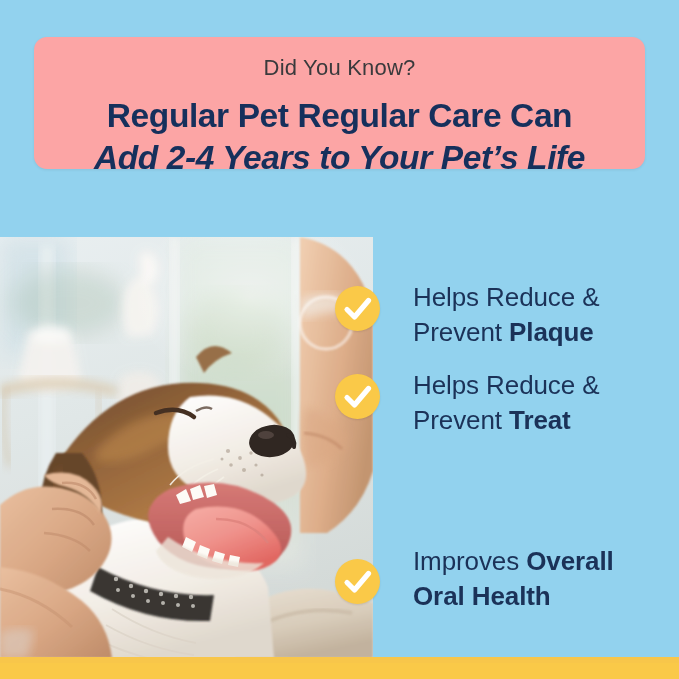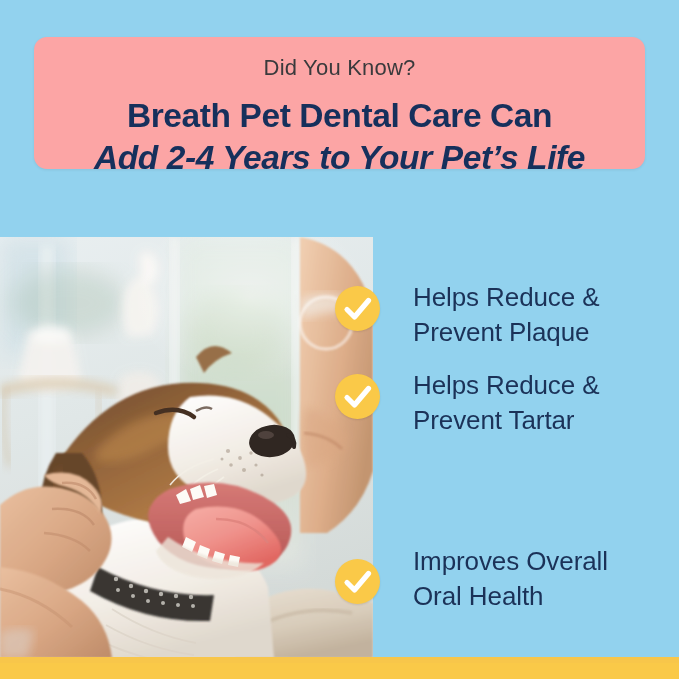--- a/index.html
+++ b/index.html
@@ -119,21 +119,21 @@
   .check-text {
     margin-left: 33px;
     font-size: 26px;
     line-height: 1.33;
     color: #1b3258;
     font-weight: 400;
     letter-spacing: -0.1px;
     padding-top: 7px;
     max-width: 250px;
   }
-  .check-text b { font-weight: 400; }
+  .check-text b { font-weight: 700; }
   .check-text .ln { display: block; white-space: nowrap; }
 
   
   .bar-top {
     position: absolute;
     left: 0;
     top: 657px;
     width: 679px;
     height: 6px;
     background: #f8c64a;
@@ -148,21 +148,21 @@
   }
 </style>
 </head>
 <body>
 
 <div id="stage">
 
   <div class="header-card">
     <div class="eyebrow">Did You Know?</div>
     <div class="headline">
-      <span class="l1">Breath Pet Dental Care Can</span>
+      <span class="l1">Regular Pet Regular Care Can</span>
       <span class="l2">Add 2-4 Years to Your Pet’s Life</span>
     </div>
   </div>
 
   <div class="photo">
     <svg viewBox="0 0 373 421" xmlns="http://www.w3.org/2000/svg" aria-hidden="true">
       <defs>
         <linearGradient id="bgWin" x1="0" y1="0" x2="0.3" y2="1">
           <stop offset="0%" stop-color="#e8eef0"></stop>
           <stop offset="45%" stop-color="#dfe6e6"></stop>
@@ -370,21 +370,21 @@
     </div>
 
     <div class="check-item i1">
       <div class="check-badge">
         <svg viewBox="0 0 45 45" xmlns="http://www.w3.org/2000/svg" aria-hidden="true">
           <path d="M12 23.5 L19.5 31 L33.5 14.5" fill="none" stroke="#ffffff" stroke-width="5.2" stroke-linecap="round" stroke-linejoin="round"></path>
         </svg>
       </div>
       <div class="check-text">
         <span class="ln">Helps Reduce &amp;</span>
-        <span class="ln"><span>Prevent </span><b>Tartar</b></span>
+        <span class="ln"><span>Prevent </span><b>Treat</b></span>
       </div>
     </div>
 
 
     <div class="check-item i3">
       <div class="check-badge">
         <svg viewBox="0 0 45 45" xmlns="http://www.w3.org/2000/svg" aria-hidden="true">
           <path d="M12 23.5 L19.5 31 L33.5 14.5" fill="none" stroke="#ffffff" stroke-width="5.2" stroke-linecap="round" stroke-linejoin="round"></path>
         </svg>
       </div>

